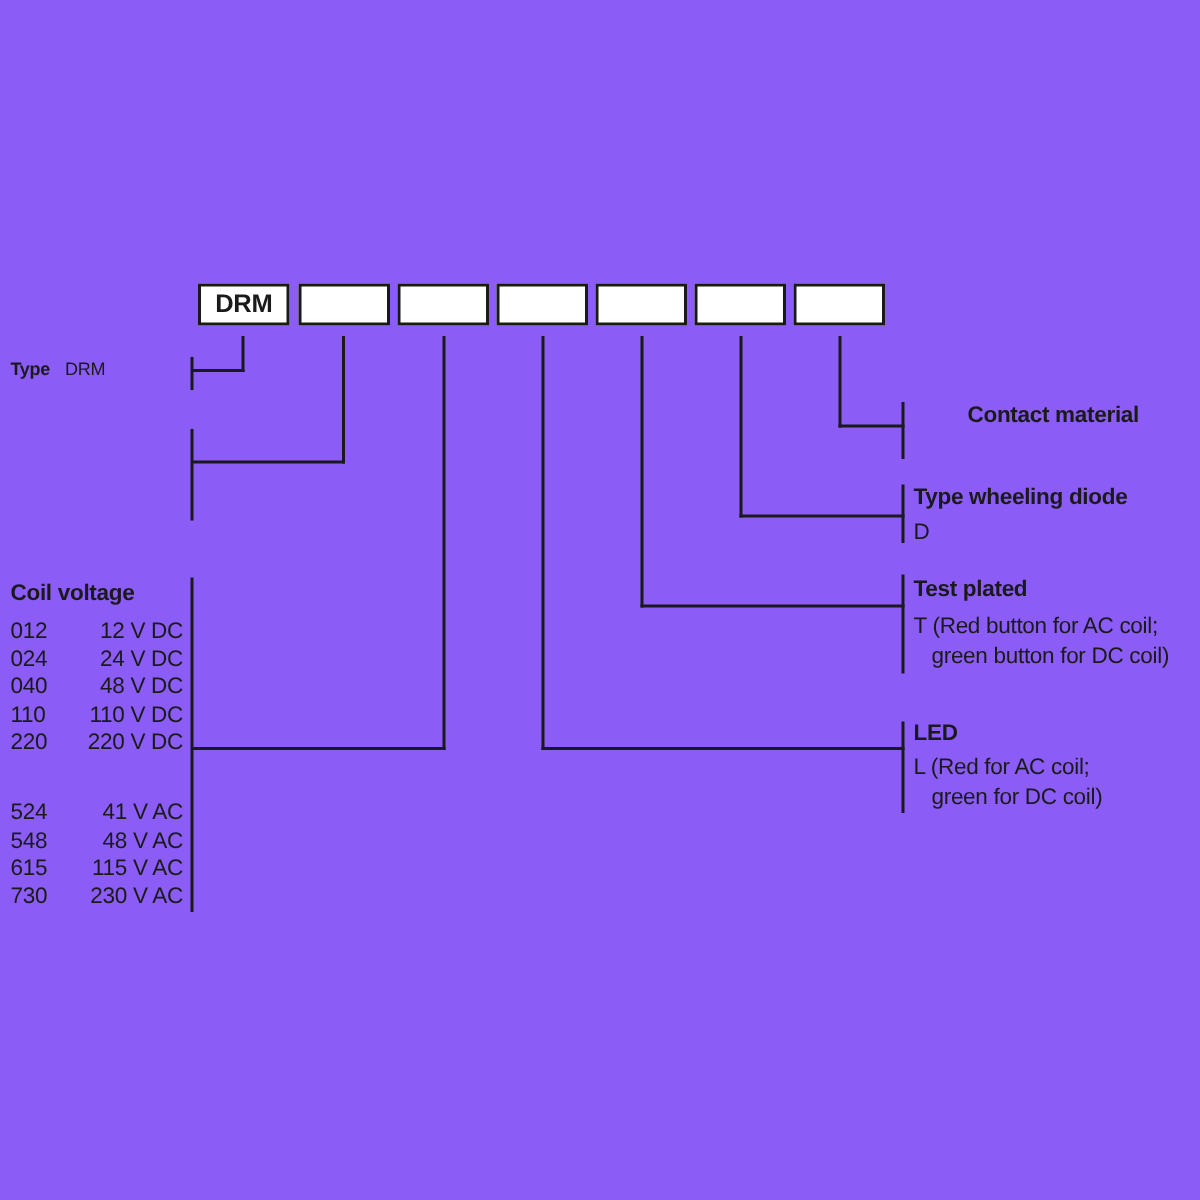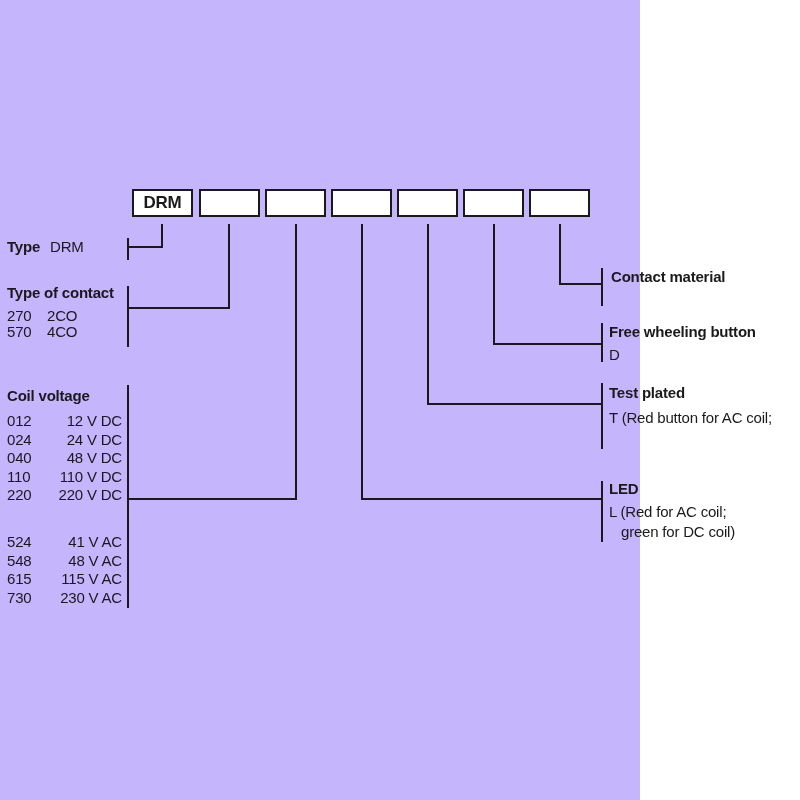--- a/index.html
+++ b/index.html
@@ -1,20 +1,20 @@
 <!DOCTYPE html>
 <html><head>
 <meta charset="utf-8">
 <style>
   html, body { margin: 0; padding: 0; background: #ffffff; }
   .canvas {
     position: relative;
-    width: 640px;
+    width: 800px;
     height: 800px;
-    background: #c4b5fd;
+    background: #8b5cf6;
     font-family: "Liberation Sans", "DejaVu Sans", sans-serif;
     color: #1a1a1a;
     letter-spacing: -0.2px;
   }
   
   .code-box {
     position: absolute;
     top: 189px;
     width: 61px;
     height: 28px;
@@ -26,21 +26,21 @@
     justify-content: center;
     font-weight: 700;
     font-size: 17px;
   }
   
   .vline { position: absolute; width: 2px; background: #1a1a1a; }
   .hline { position: absolute; height: 2px; background: #1a1a1a; }
   
   .section { position: absolute; font-size: 15px; }
   .heading { font-weight: 700; font-size: 15px; line-height: 15px; white-space: nowrap; }
-  .type-row { position: absolute; font-size: 15px; line-height: 15px; white-space: nowrap; }
+  .type-row { position: absolute; font-size: 12px; line-height: 15px; white-space: nowrap; }
   .type-row .b { font-weight: 700; margin-right: 10px; }
   .opt-row { display: flex; width: 115px; line-height: 16px; white-space: nowrap; }
   .opt-row .code { width: 40px; }
   .cv-row { display: flex; justify-content: space-between; width: 115px; line-height: 18.6px; white-space: nowrap; }
   .mt9 { margin-top: 9px; }
   .mt28 { margin-top: 28px; }
   .sub { line-height: 20px; white-space: nowrap; }
   .sub.indent { padding-left: 12px; }
   .gap6 { height: 6px; }
   .gap8 { height: 8px; }
@@ -80,32 +80,20 @@
 
   <div class="vline" style="left:601px;top:268px;height:38px"></div>
   <div class="vline" style="left:601px;top:323px;height:39px"></div>
   <div class="vline" style="left:601px;top:383px;height:66px"></div>
   <div class="vline" style="left:601px;top:481px;height:61px"></div>
 
   <div class="type-row" style="left:7px;top:239px">
     <span class="b">Type</span><span>DRM</span>
   </div>
 
-  <div class="section" style="left:7px;top:285px">
-    <div class="heading">Type of contact</div>
-    <div class="gap8"></div>
-    <div class="opt-row">
-      <span class="code">270</span>
-      <span>2CO</span>
-    </div>
-    <div class="opt-row">
-      <span class="code">570</span>
-      <span>4CO</span>
-    </div>
-  </div>
 
   <div class="section" style="left:7px;top:388px">
     <div class="heading">Coil voltage</div>
     <div class="mt9"></div>
     <div class="cv-row">
       <span>012</span>
       <span>12 V DC</span>
     </div>
     <div class="cv-row">
       <span>024</span>
@@ -134,35 +122,36 @@
     <div class="cv-row">
       <span>615</span>
       <span>115 V AC</span>
     </div>
     <div class="cv-row">
       <span>730</span>
       <span>230 V AC</span>
     </div>
   </div>
 
-  <div class="section" style="left:611px;top:269px">
+  <div class="section" style="left:645px;top:269px">
     <div class="heading">Contact material</div>
     <div class="gap6"></div>
   </div>
 
   <div class="section" style="left:609px;top:324px">
-    <div class="heading">Free wheeling button</div>
+    <div class="heading">Type wheeling diode</div>
     <div class="gap6"></div>
     <div class="sub">D</div>
   </div>
 
   <div class="section" style="left:609px;top:385px">
     <div class="heading">Test plated</div>
     <div class="gap8"></div>
     <div class="sub">T (Red button for AC coil;</div>
+    <div class="sub indent">green button for DC coil)</div>
   </div>
 
   <div class="section" style="left:609px;top:481px">
     <div class="heading">LED</div>
     <div class="gap6"></div>
     <div class="sub">L (Red for AC coil;</div>
     <div class="sub indent">green for DC coil)</div>
   </div>
 
 </div>

